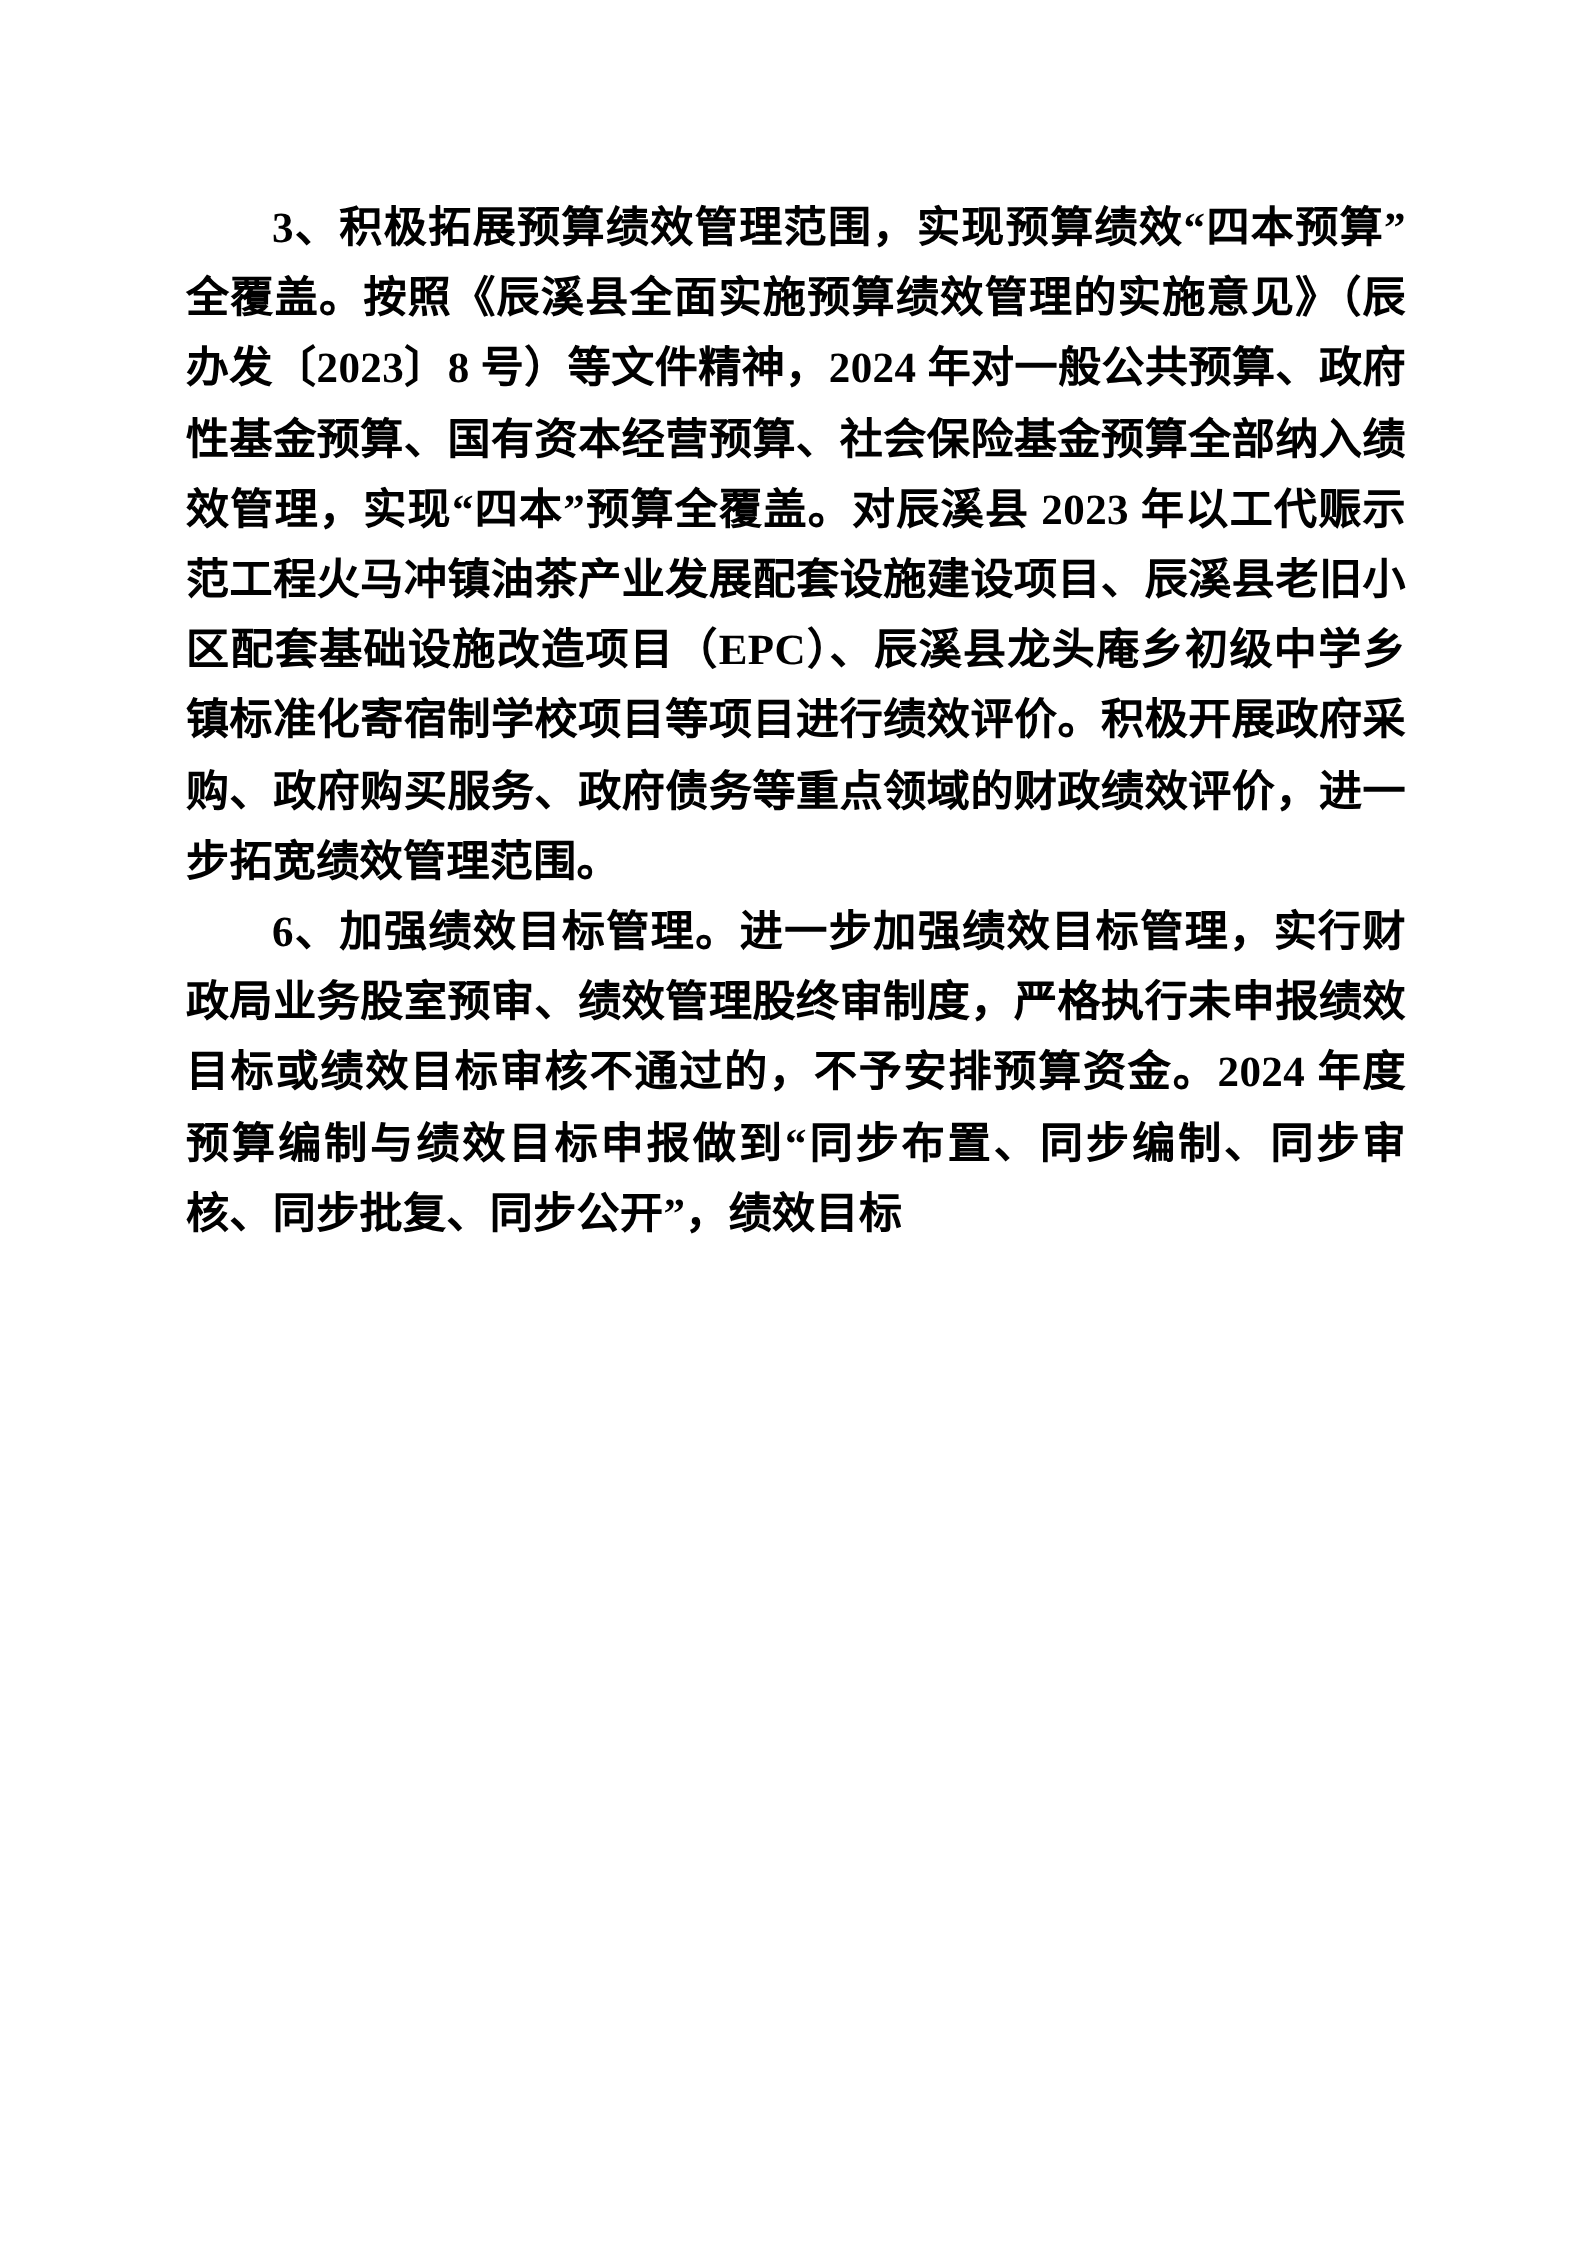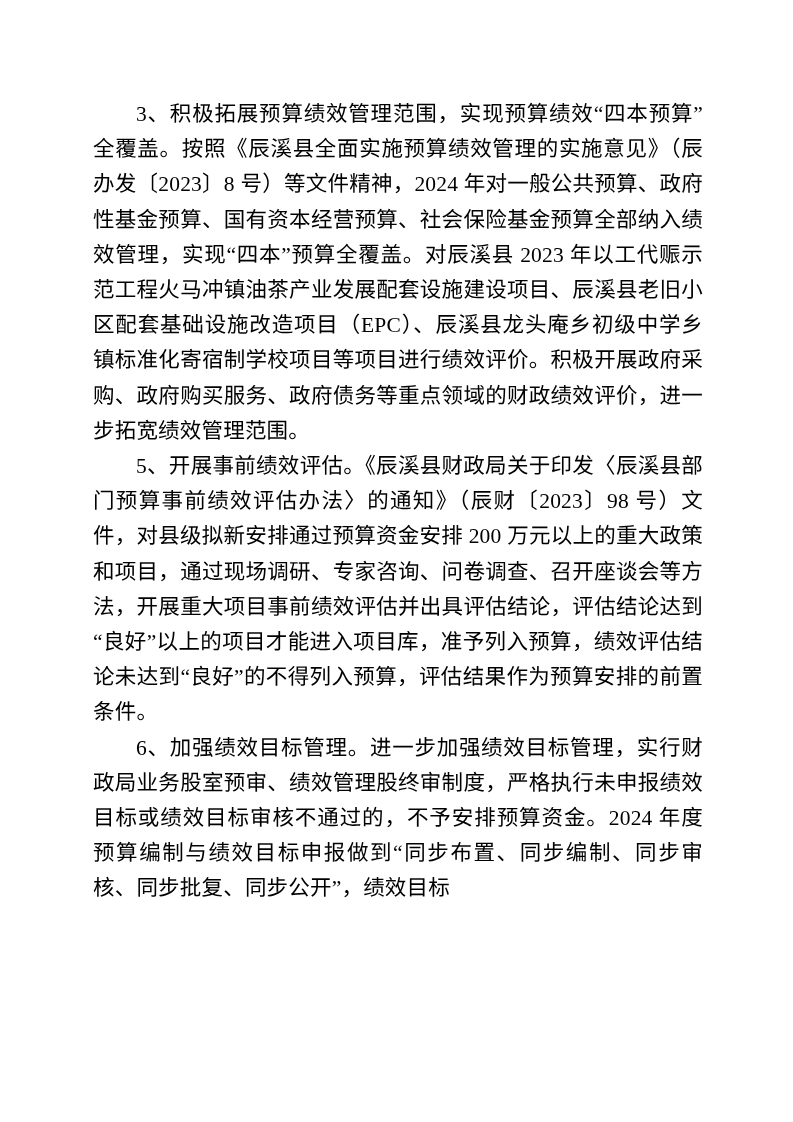--- a/index.html
+++ b/index.html
@@ -23,25 +23,24 @@
   }
   .text-block p {
     margin: 0;
     padding: 0;
     font-size: 21.5px;
     line-height: 35.2px;
     color: #000000;
     text-indent: 2em;
     text-align: justify;
     letter-spacing: 0.2px;
-    font-weight: 400;
+    font-weight: 700;
   }
 </style>
 </head>
 <body>
 
 <div class="page">
   <div class="text-block">
     <p>3、积极拓展预算绩效管理范围，实现预算绩效“四本预算”全覆盖。按照《辰溪县全面实施预算绩效管理的实施意见》（辰办发〔2023〕8 号）等文件精神，2024 年对一般公共预算、政府性基金预算、国有资本经营预算、社会保险基金预算全部纳入绩效管理，实现“四本”预算全覆盖。对辰溪县 2023 年以工代赈示范工程火马冲镇油茶产业发展配套设施建设项目、辰溪县老旧小区配套基础设施改造项目（EPC）、辰溪县龙头庵乡初级中学乡镇标准化寄宿制学校项目等项目进行绩效评价。积极开展政府采购、政府购买服务、政府债务等重点领域的财政绩效评价，进一步拓宽绩效管理范围。</p>
-    <p>5、开展事前绩效评估。《辰溪县财政局关于印发〈辰溪县部门预算事前绩效评估办法〉的通知》（辰财〔2023〕98 号）文件，对县级拟新安排通过预算资金安排 200 万元以上的重大政策和项目，通过现场调研、专家咨询、问卷调查、召开座谈会等方法，开展重大项目事前绩效评估并出具评估结论，评估结论达到“良好”以上的项目才能进入项目库，准予列入预算，绩效评估结论未达到“良好”的不得列入预算，评估结果作为预算安排的前置条件。</p>
     <p>6、加强绩效目标管理。进一步加强绩效目标管理，实行财政局业务股室预审、绩效管理股终审制度，严格执行未申报绩效目标或绩效目标审核不通过的，不予安排预算资金。2024 年度预算编制与绩效目标申报做到“同步布置、同步编制、同步审核、同步批复、同步公开”，绩效目标</p>
   </div>
 </div>
 
 </body></html>

